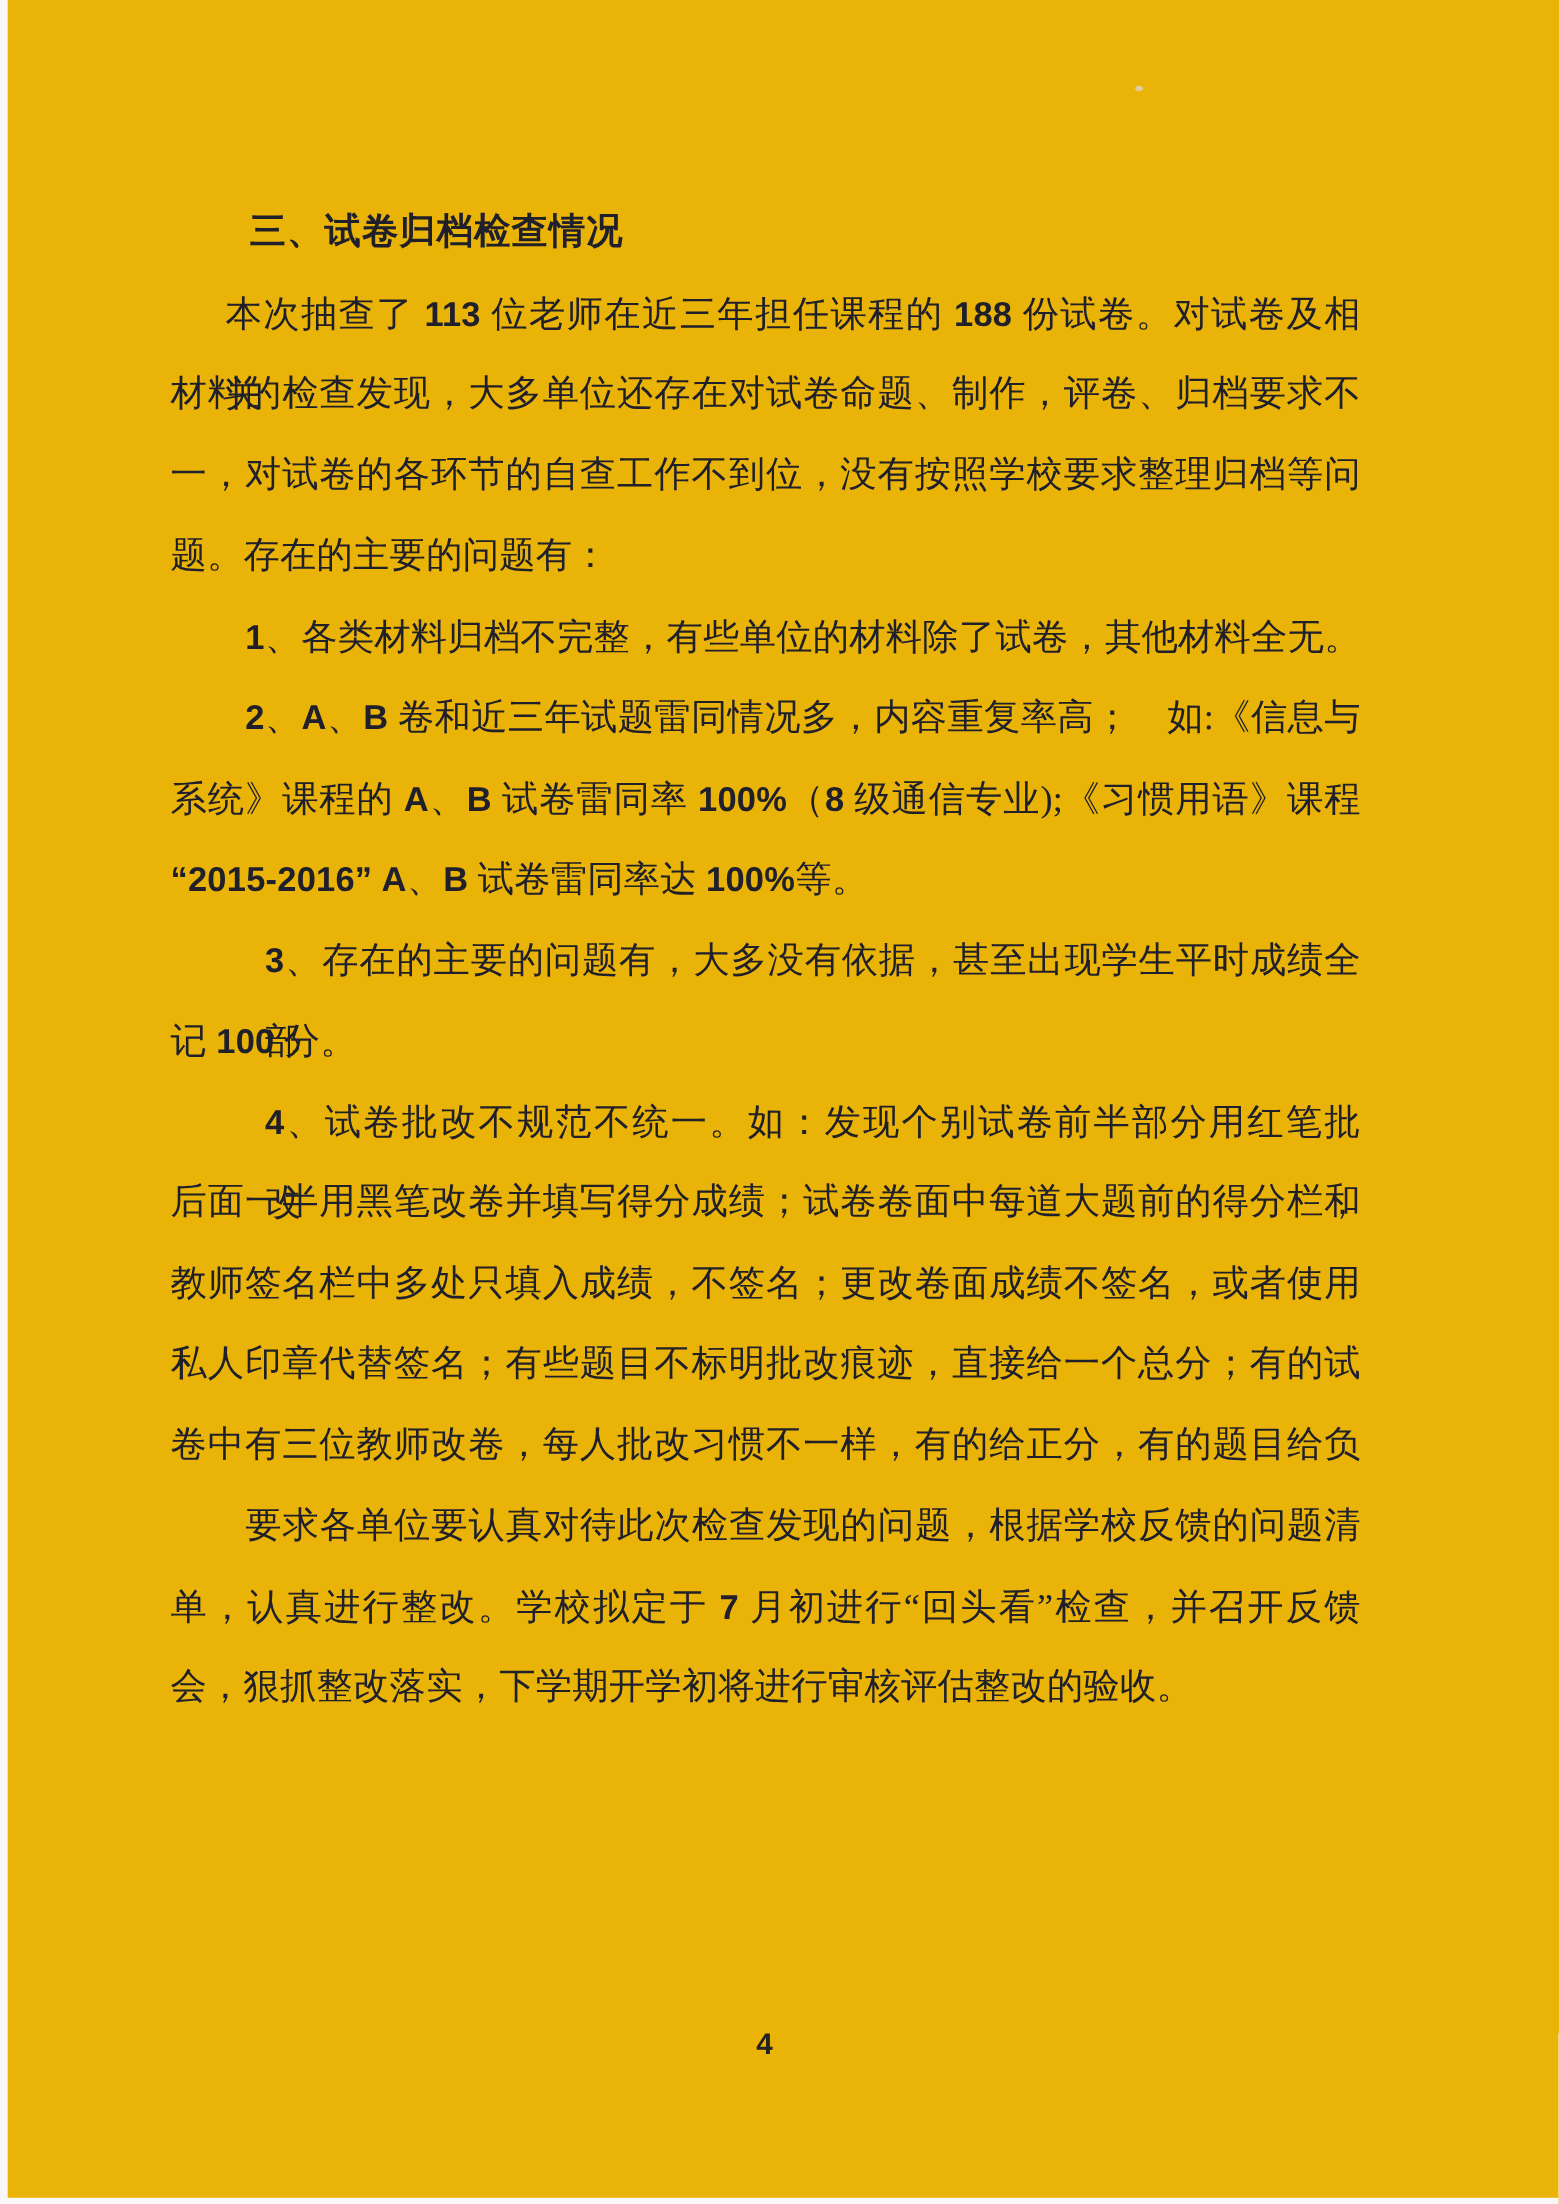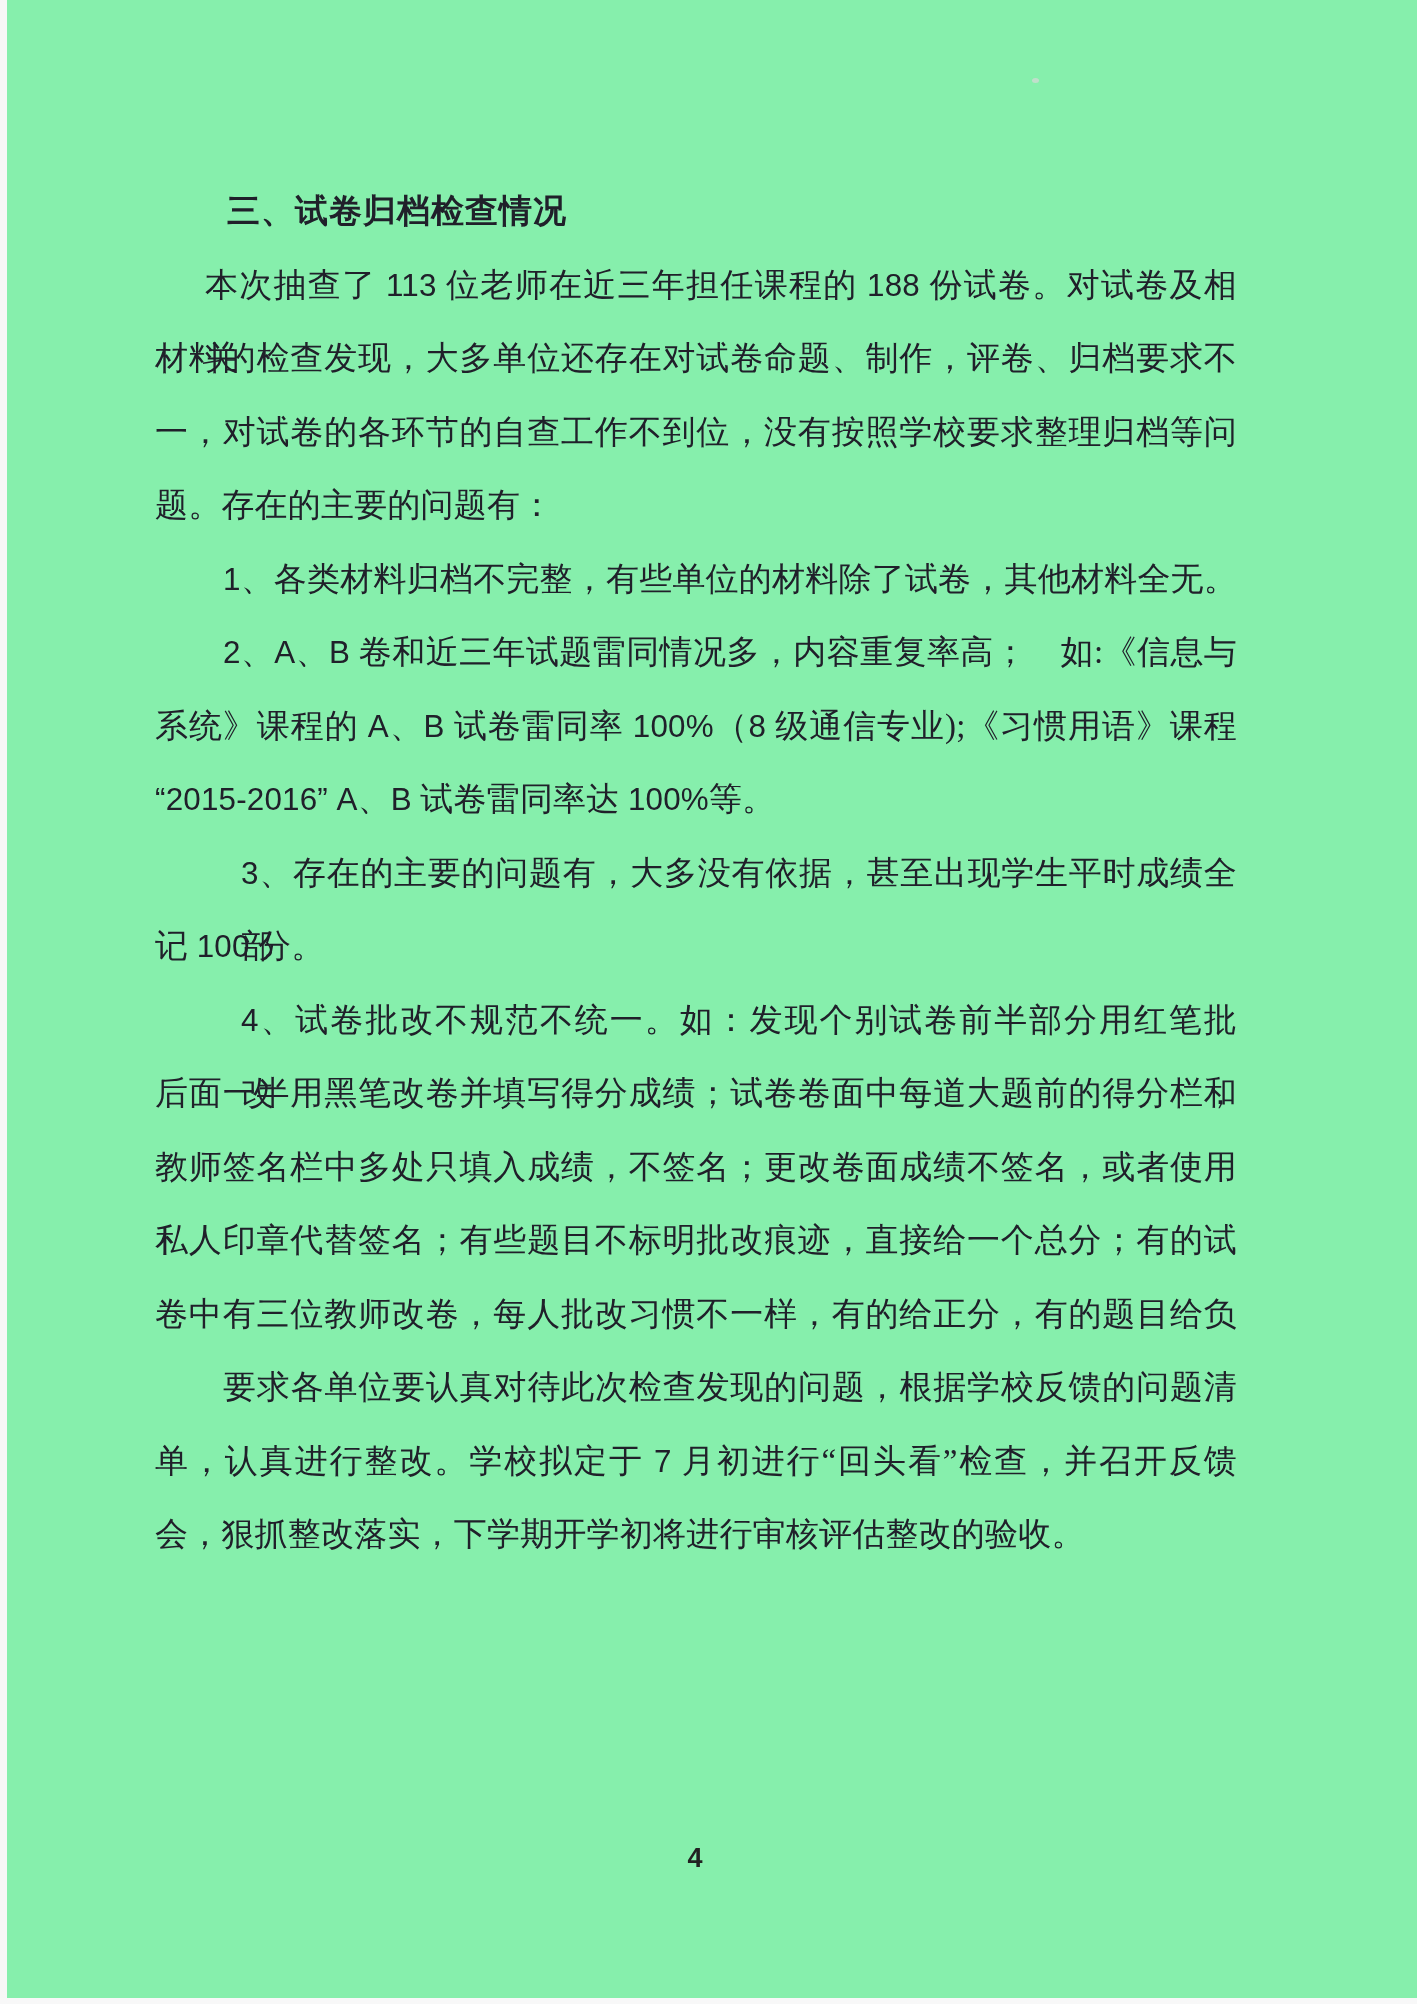--- a/index.html
+++ b/index.html
@@ -1,20 +1,20 @@
 <!DOCTYPE html>
 <html><head>
 <meta charset="utf-8">
 <style>
   html, body { margin: 0; padding: 0; background: #ffffff; }
   .page {
     position: relative;
     width: 1417px;
     height: 2004px;
-    background: #86efac;
+    background: #eab308;
     overflow: hidden;
     font-family: "Liberation Serif", serif;
     color: #20202a;
   }
   
   .page::before {
     content: "";
     position: absolute; left: 0; top: 0; bottom: 0; width: 7px;
     background: #f7f7f7;
   }
@@ -42,21 +42,21 @@
     text-align: justify;
     text-align-last: justify;
   }
   .line.heading { font-weight: 700; letter-spacing: 1px; }
   .ind-heading { padding-left: 72px; }
   .ind-para    { padding-left: 50px; }
   .ind-item    { padding-left: 68px; }
   .ind-item2   { padding-left: 86px; }
   .num {
     font-family: "Liberation Sans", sans-serif;
-    font-weight: 400;
+    font-weight: 700;
     font-size: 0.95em;
   }
   .page-num {
     position: absolute;
     top: 1838px;
     left: 0;
     width: 1390px;
     height: 40px;
     line-height: 40px;
     text-align: center;

